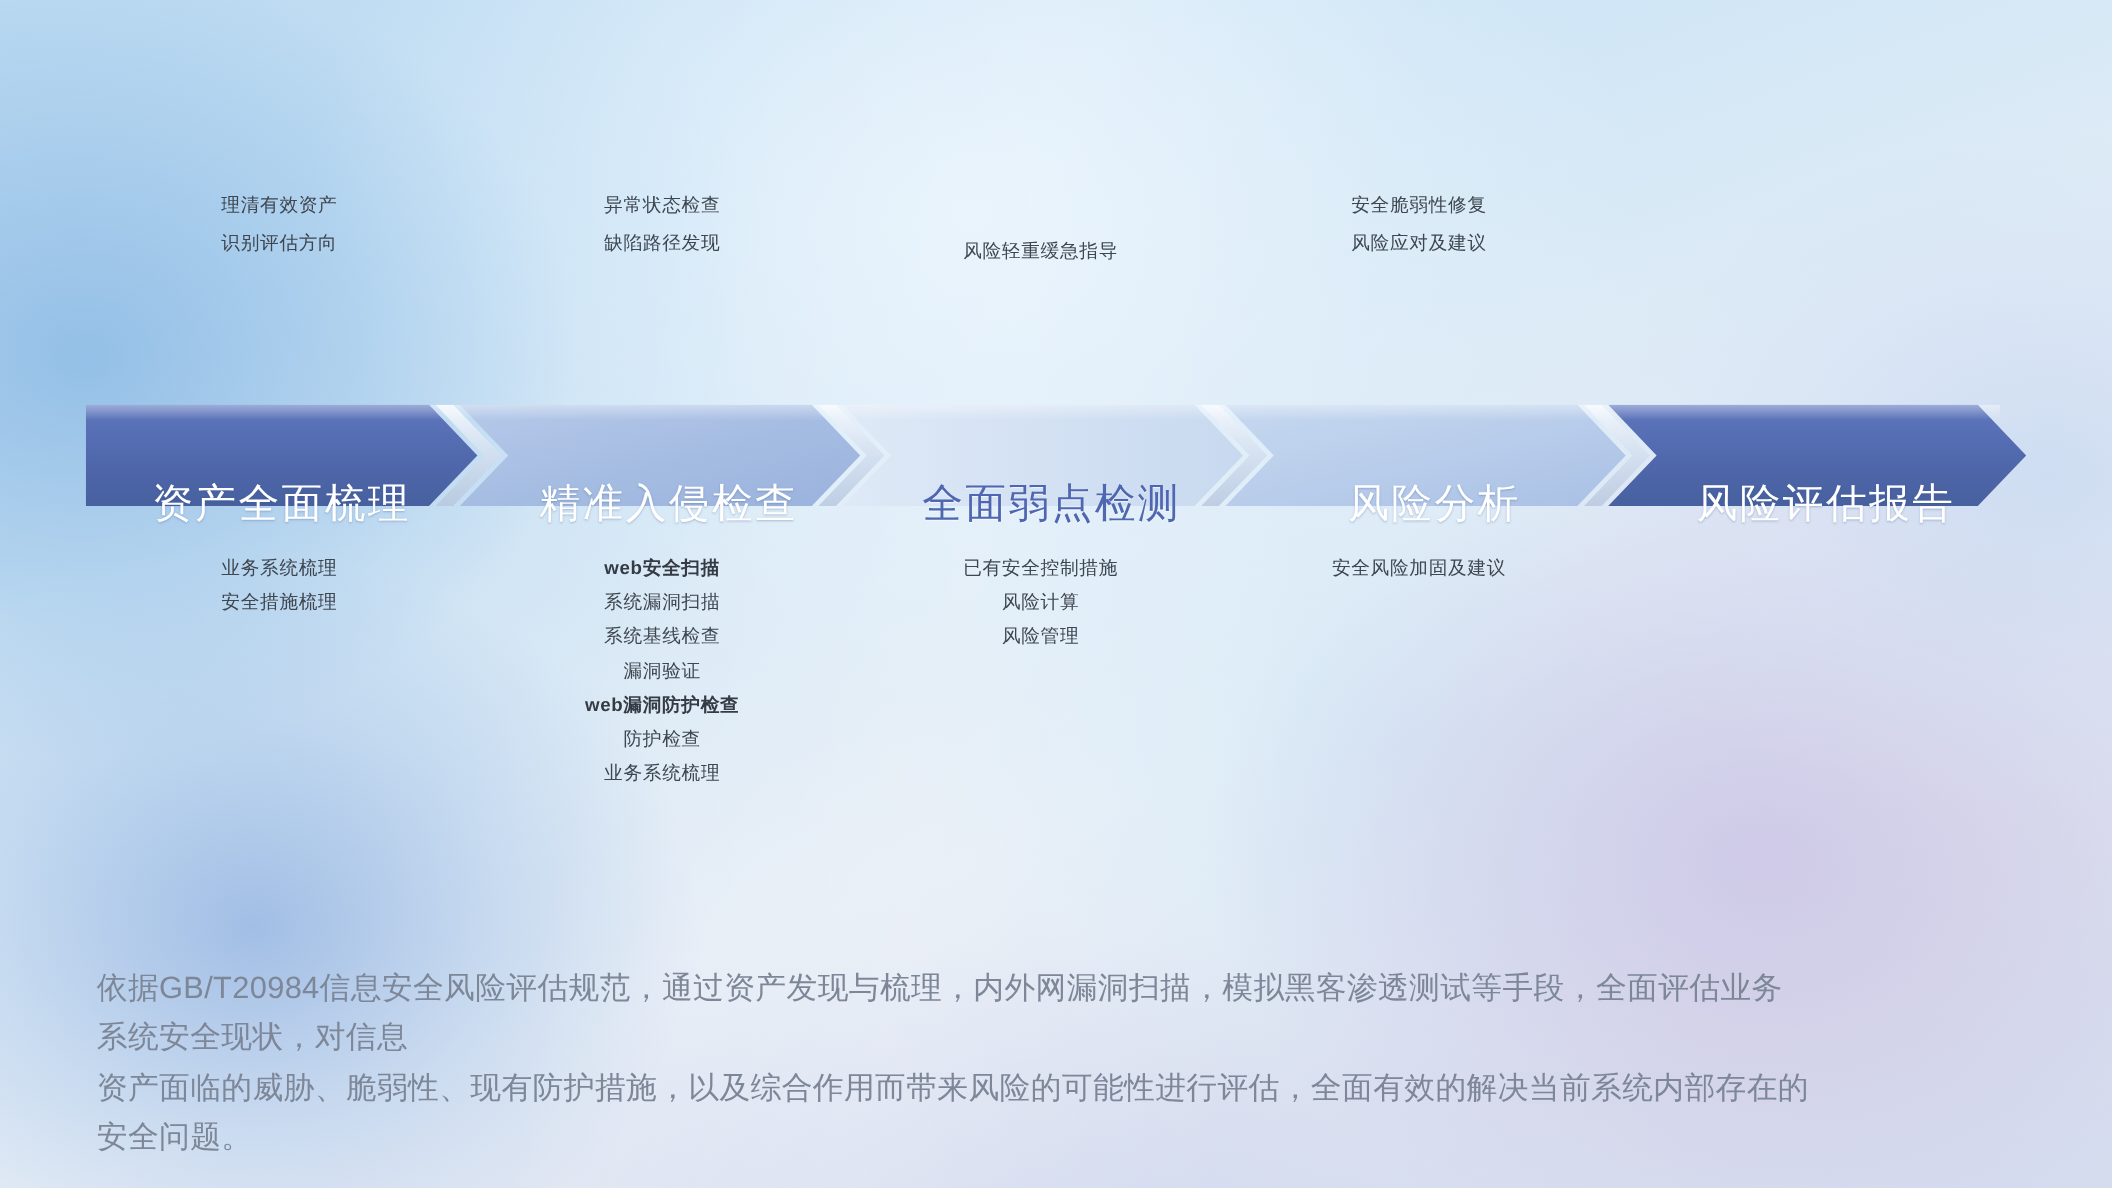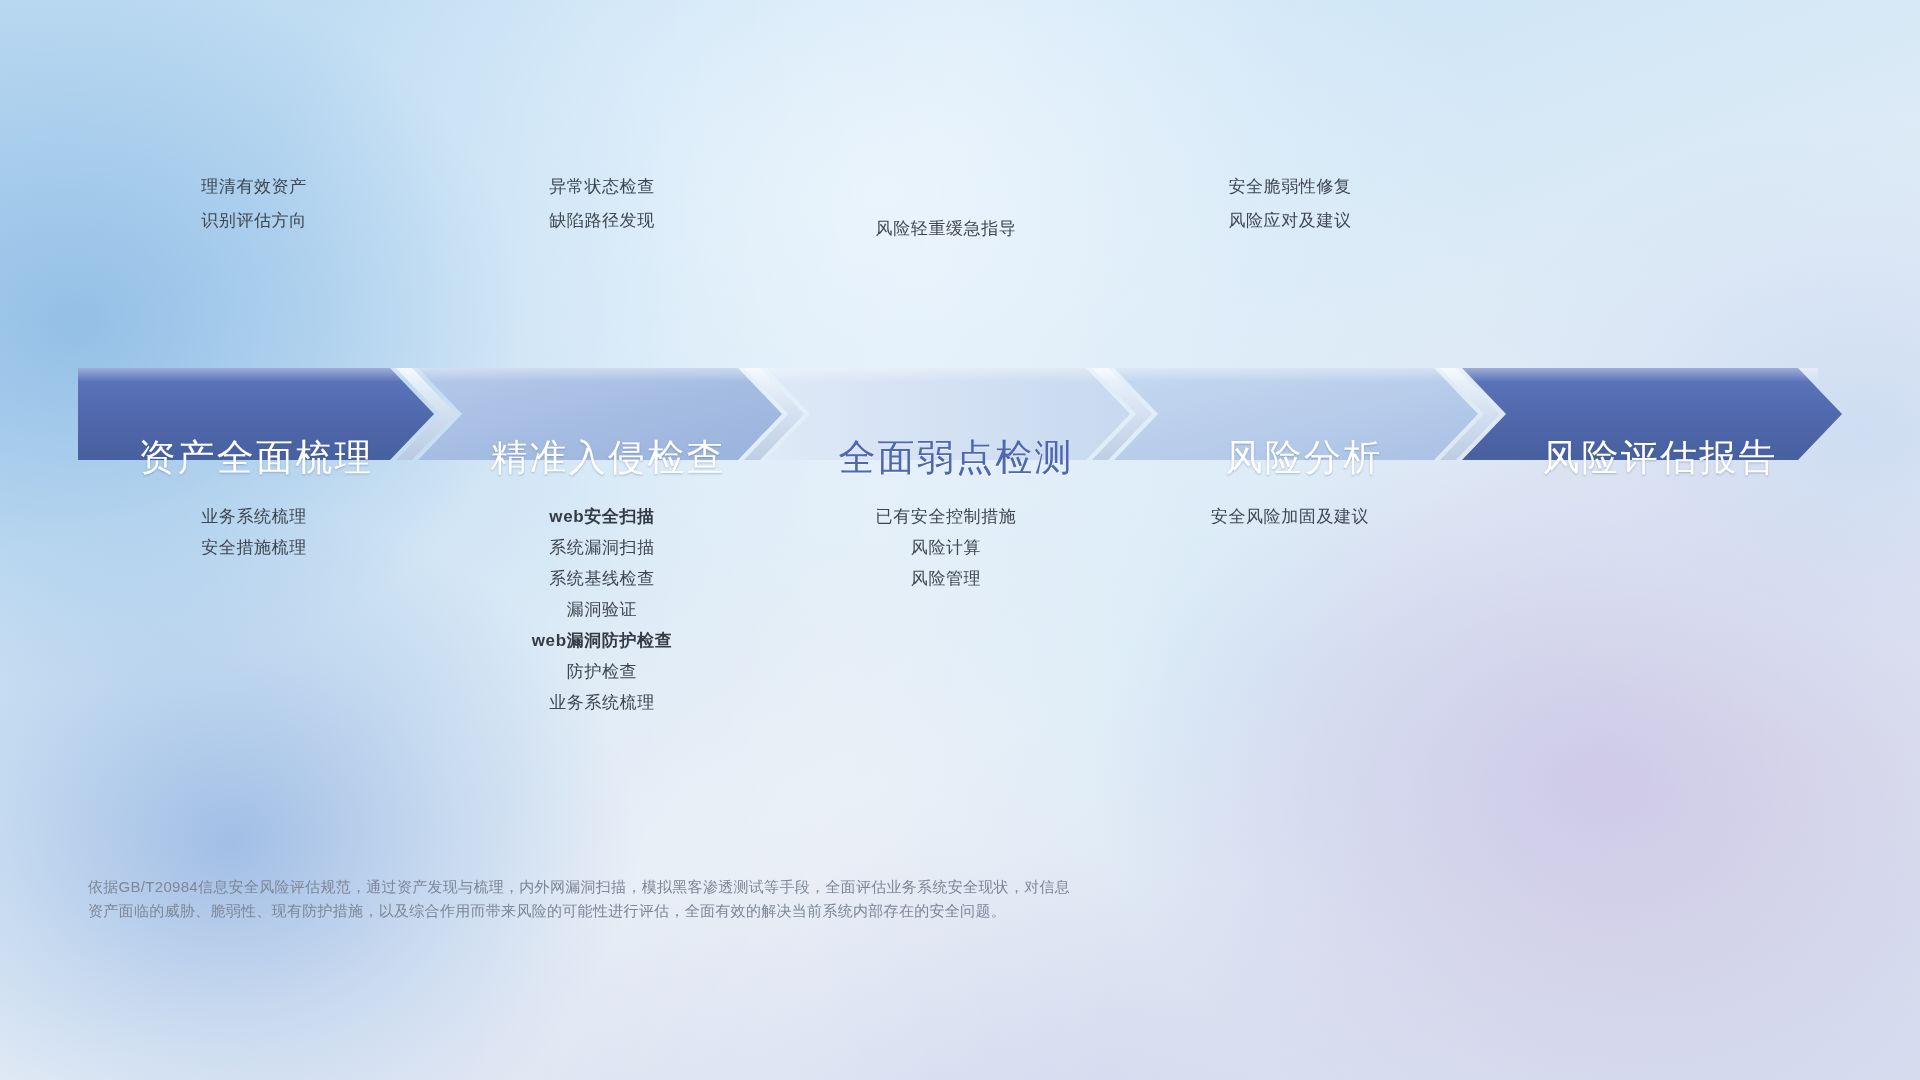--- a/index.html
+++ b/index.html
@@ -158,21 +158,21 @@
   }
   .lbl-light { color: #ffffff; text-shadow: 0 1px 2px rgba(60,85,140,0.35); }
   .lbl-dark  { color: #4f66b0; text-shadow: 0 1px 1px rgba(255,255,255,0.7); }
 
   
   #footer {
     position: absolute;
     left: 88px;
     top: 875px;
     width: 1560px;
-    font-size: 15px;
+    font-size: 28px;
     line-height: 1.62;
     color: #7d8798;
     letter-spacing: 0.3px;
   }
   #footer .fline { display: block; }
 </style>
 </head>
 <body>
 
 <div id="stage">

